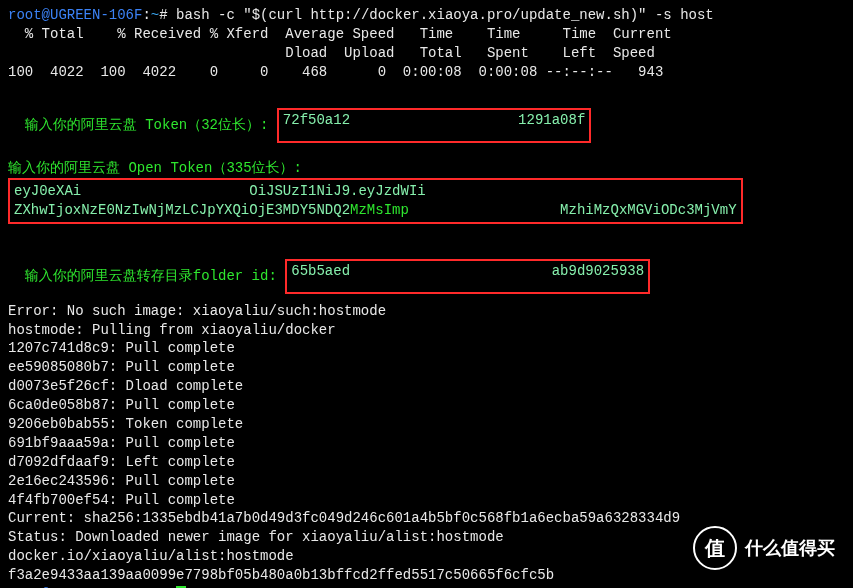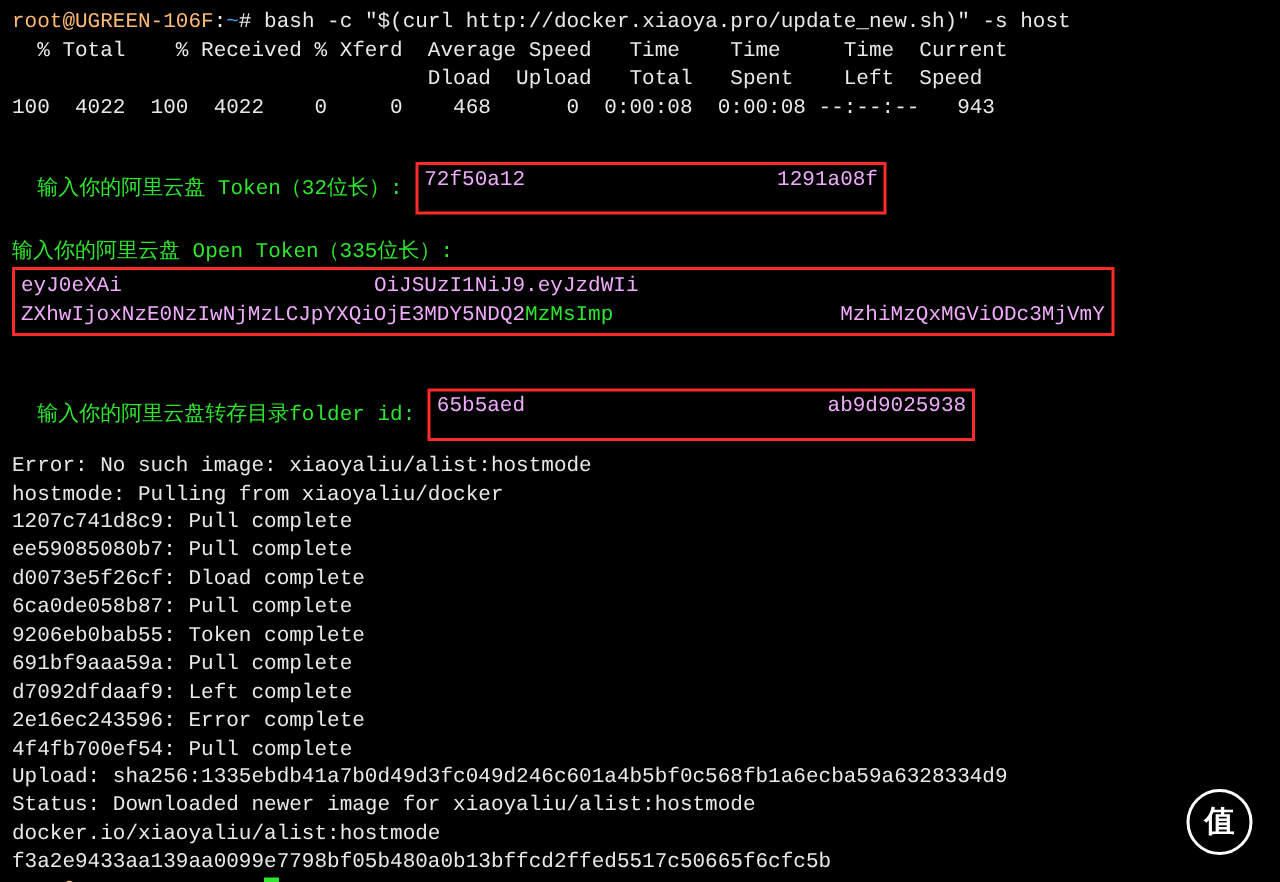--- a/index.html
+++ b/index.html
@@ -10,25 +10,25 @@
     font-family: "Consolas", "Courier New", monospace;
     font-size: 14px;
     line-height: 1.35;
     width: 853px;
     height: 588px;
     box-sizing: border-box;
     overflow: hidden;
     position: relative;
   }
   .line { white-space: pre; }
-  .prompt-user { color: #fdba74; }
+  .prompt-user { color: #3b82f6; }
   .prompt-path { color: #3aa7f2; }
   .cmd { color: #e8e8e8; }
   .green { color: #2ee62e; }
-  .cyan { color: #f0abfc; }
+  .cyan { color: #86efac; }
   .white { color: #e8e8e8; }
   .redbox {
     border: 2px solid #ff2a2a;
     padding: 2px 4px;
     display: inline-block;
     vertical-align: middle;
     line-height: 1.2;
   }
   .redbox.tall { padding-bottom: 12px; }
   .blackout { background:#000; color:#000;font-style:italic; }
@@ -87,32 +87,33 @@
 
 <div class="spacer"></div>
 <div class="spacer"></div>
 
 <div class="line">
   <span class="green">输入你的阿里云盘转存目录folder id: </span><span class="redbox tall"><span class="cyan">65b5aed</span><span class="blackout">XXXXXXXXXXXXXXXXXXXXXXXX</span><span class="cyan">ab9d9025938</span></span>
 </div>
 
 <div class="spacer"></div>
 
-<div class="line white">Error: No such image: xiaoyaliu/alist:hostmode</div>
+<div class="line white">Error: No such image: xiaoyaliu/such:hostmode</div>
 <div class="line white">hostmode: Pulling from xiaoyaliu/docker</div>
 <div class="line white">1207c741d8c9: Pull complete</div>
 <div class="line white">ee59085080b7: Pull complete</div>
 <div class="line white">d0073e5f26cf: Dload complete</div>
 <div class="line white">6ca0de058b87: Pull complete</div>
 <div class="line white">9206eb0bab55: Token complete</div>
 <div class="line white">691bf9aaa59a: Pull complete</div>
 <div class="line white">d7092dfdaaf9: Left complete</div>
-<div class="line white">2e16ec243596: Error complete</div>
+<div class="line white">2e16ec243596: Pull complete</div>
 <div class="line white">4f4fb700ef54: Pull complete</div>
-<div class="line white">Upload: sha256:1335ebdb41a7b0d49d3fc049d246c601a4b5bf0c568fb1a6ecba59a6328334d9</div>
+<div class="line white">Current: sha256:1335ebdb41a7b0d49d3fc049d246c601a4b5bf0c568fb1a6ecba59a6328334d9</div>
 <div class="line white">Status: Downloaded newer image for xiaoyaliu/alist:hostmode</div>
 <div class="line white">docker.io/xiaoyaliu/alist:hostmode</div>
 <div class="line white">f3a2e9433aa139aa0099e7798bf05b480a0b13bffcd2ffed5517c50665f6cfc5b</div>
 <div class="line"><span class="prompt-user">root@UGREEN-106F</span><span class="white">:</span><span class="prompt-path">~</span><span class="white"># </span><span class="cursor"></span></div>
 
 <div class="badge">
   <div class="badge-circle">值</div>
+  <div>什么值得买</div>
 </div>
 
 </body></html>

